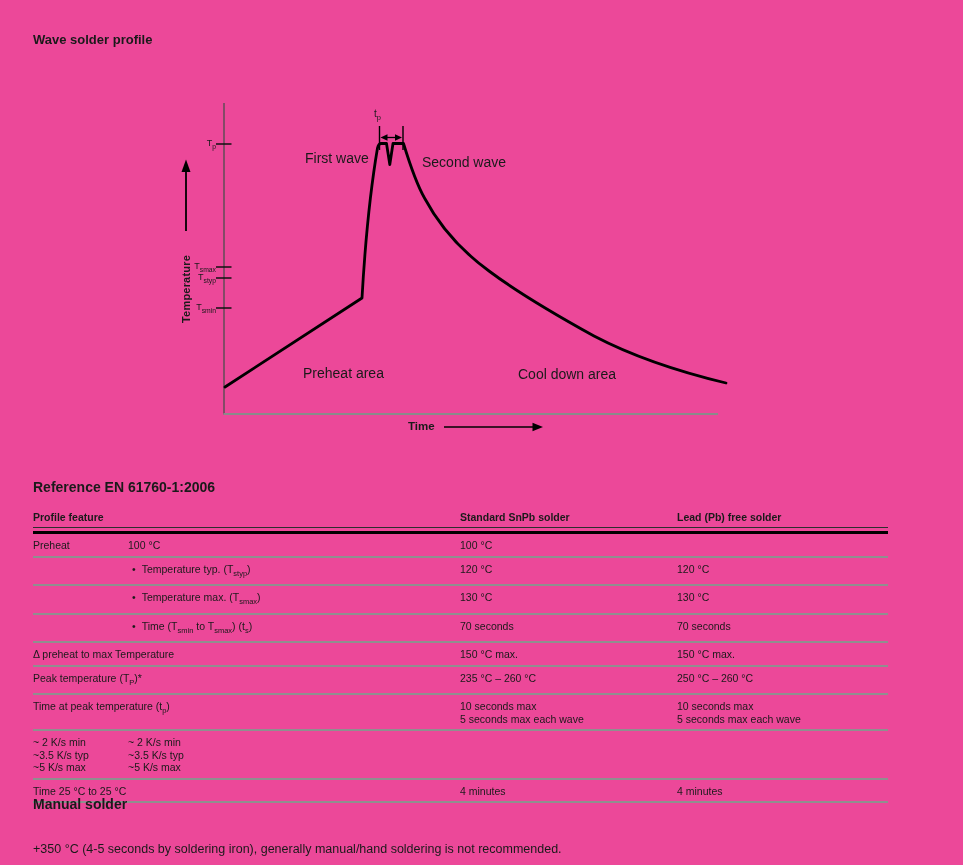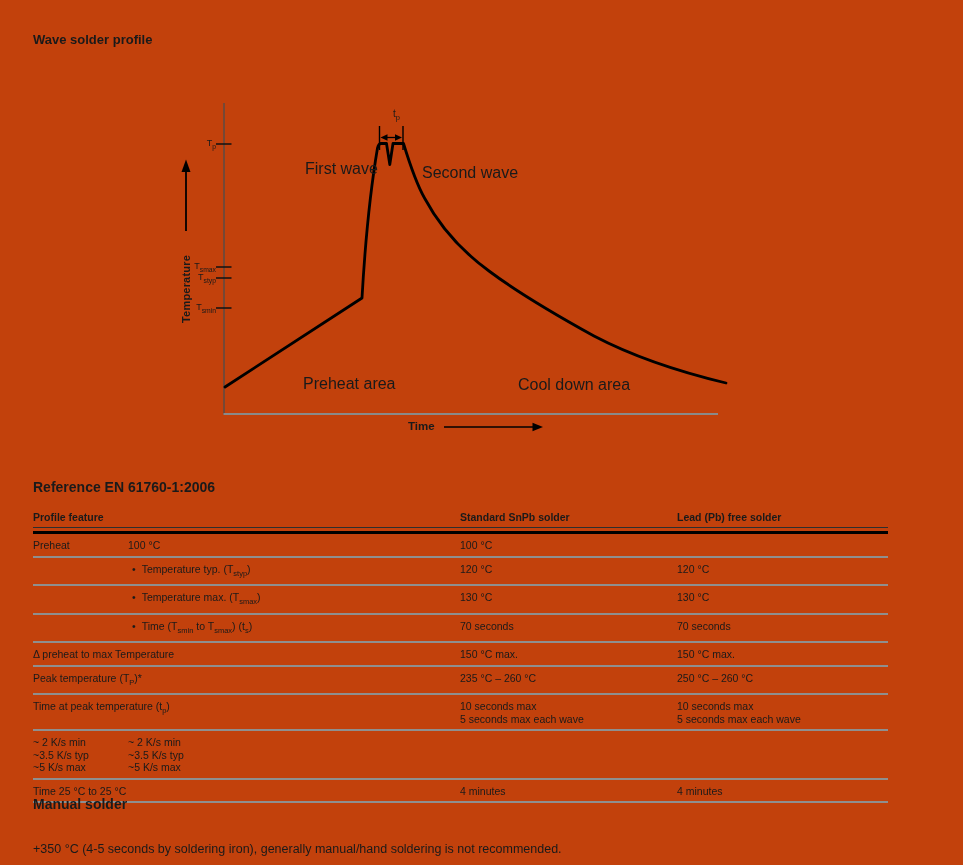--- a/index.html
+++ b/index.html
@@ -1,39 +1,39 @@
 <!DOCTYPE html>
 <html><head>
 <meta charset="utf-8">
 <style>
   html,body { margin:0; padding:0; background:#ffffff; }
   .page {
-    position:relative; width:963px; height:865px; background:#c2410c;
+    position:relative; width:963px; height:865px; background:#ec4899;
     font-family:"Liberation Sans", sans-serif; color:#1a1a1a; overflow:hidden;
   }
   .abs { position:absolute; }
   .h1 { font-weight:bold; font-size:13px; }
   .h2 { font-weight:bold; font-size:14px; }
   .note { font-size:12.5px; }
 
   
-  .chart-note { position:absolute; font-size:16px; white-space:nowrap;margin-top:10px; }
+  .chart-note { position:absolute; font-size:14px; white-space:nowrap; }
   .axis-x-label { position:absolute; font-weight:bold; font-size:11.5px; }
   .axis-y-label {
     position:absolute; left:180px; top:323px;
     transform:rotate(-90deg); transform-origin:0 0;
     font-weight:bold; font-size:11px; letter-spacing:0.2px; white-space:nowrap;
   }
   .tick-label {
     position:absolute; left:172px; width:44px; text-align:right;
     font-size:9px; white-space:nowrap; line-height:11px;
   }
   .tick-label sub { font-size:6.8px; }
   .peak-label {
-    position:absolute; left:374px; top:108px; width:26px; text-align:right;
+    position:absolute; left:374px; top:108px; width:26px; text-align:left;
     font-size:10px; line-height:11px;
   }
   .peak-label sub { font-size:7.5px; }
   svg.chart-canvas { position:absolute; left:0; top:0; }
 
   
   .soldertable { position:absolute; left:33px; top:511px; width:855px; }
   .thead {
     display:grid; grid-template-columns:95px 332px 217px 211px;
     font-weight:bold; font-size:10.5px; line-height:13px;

